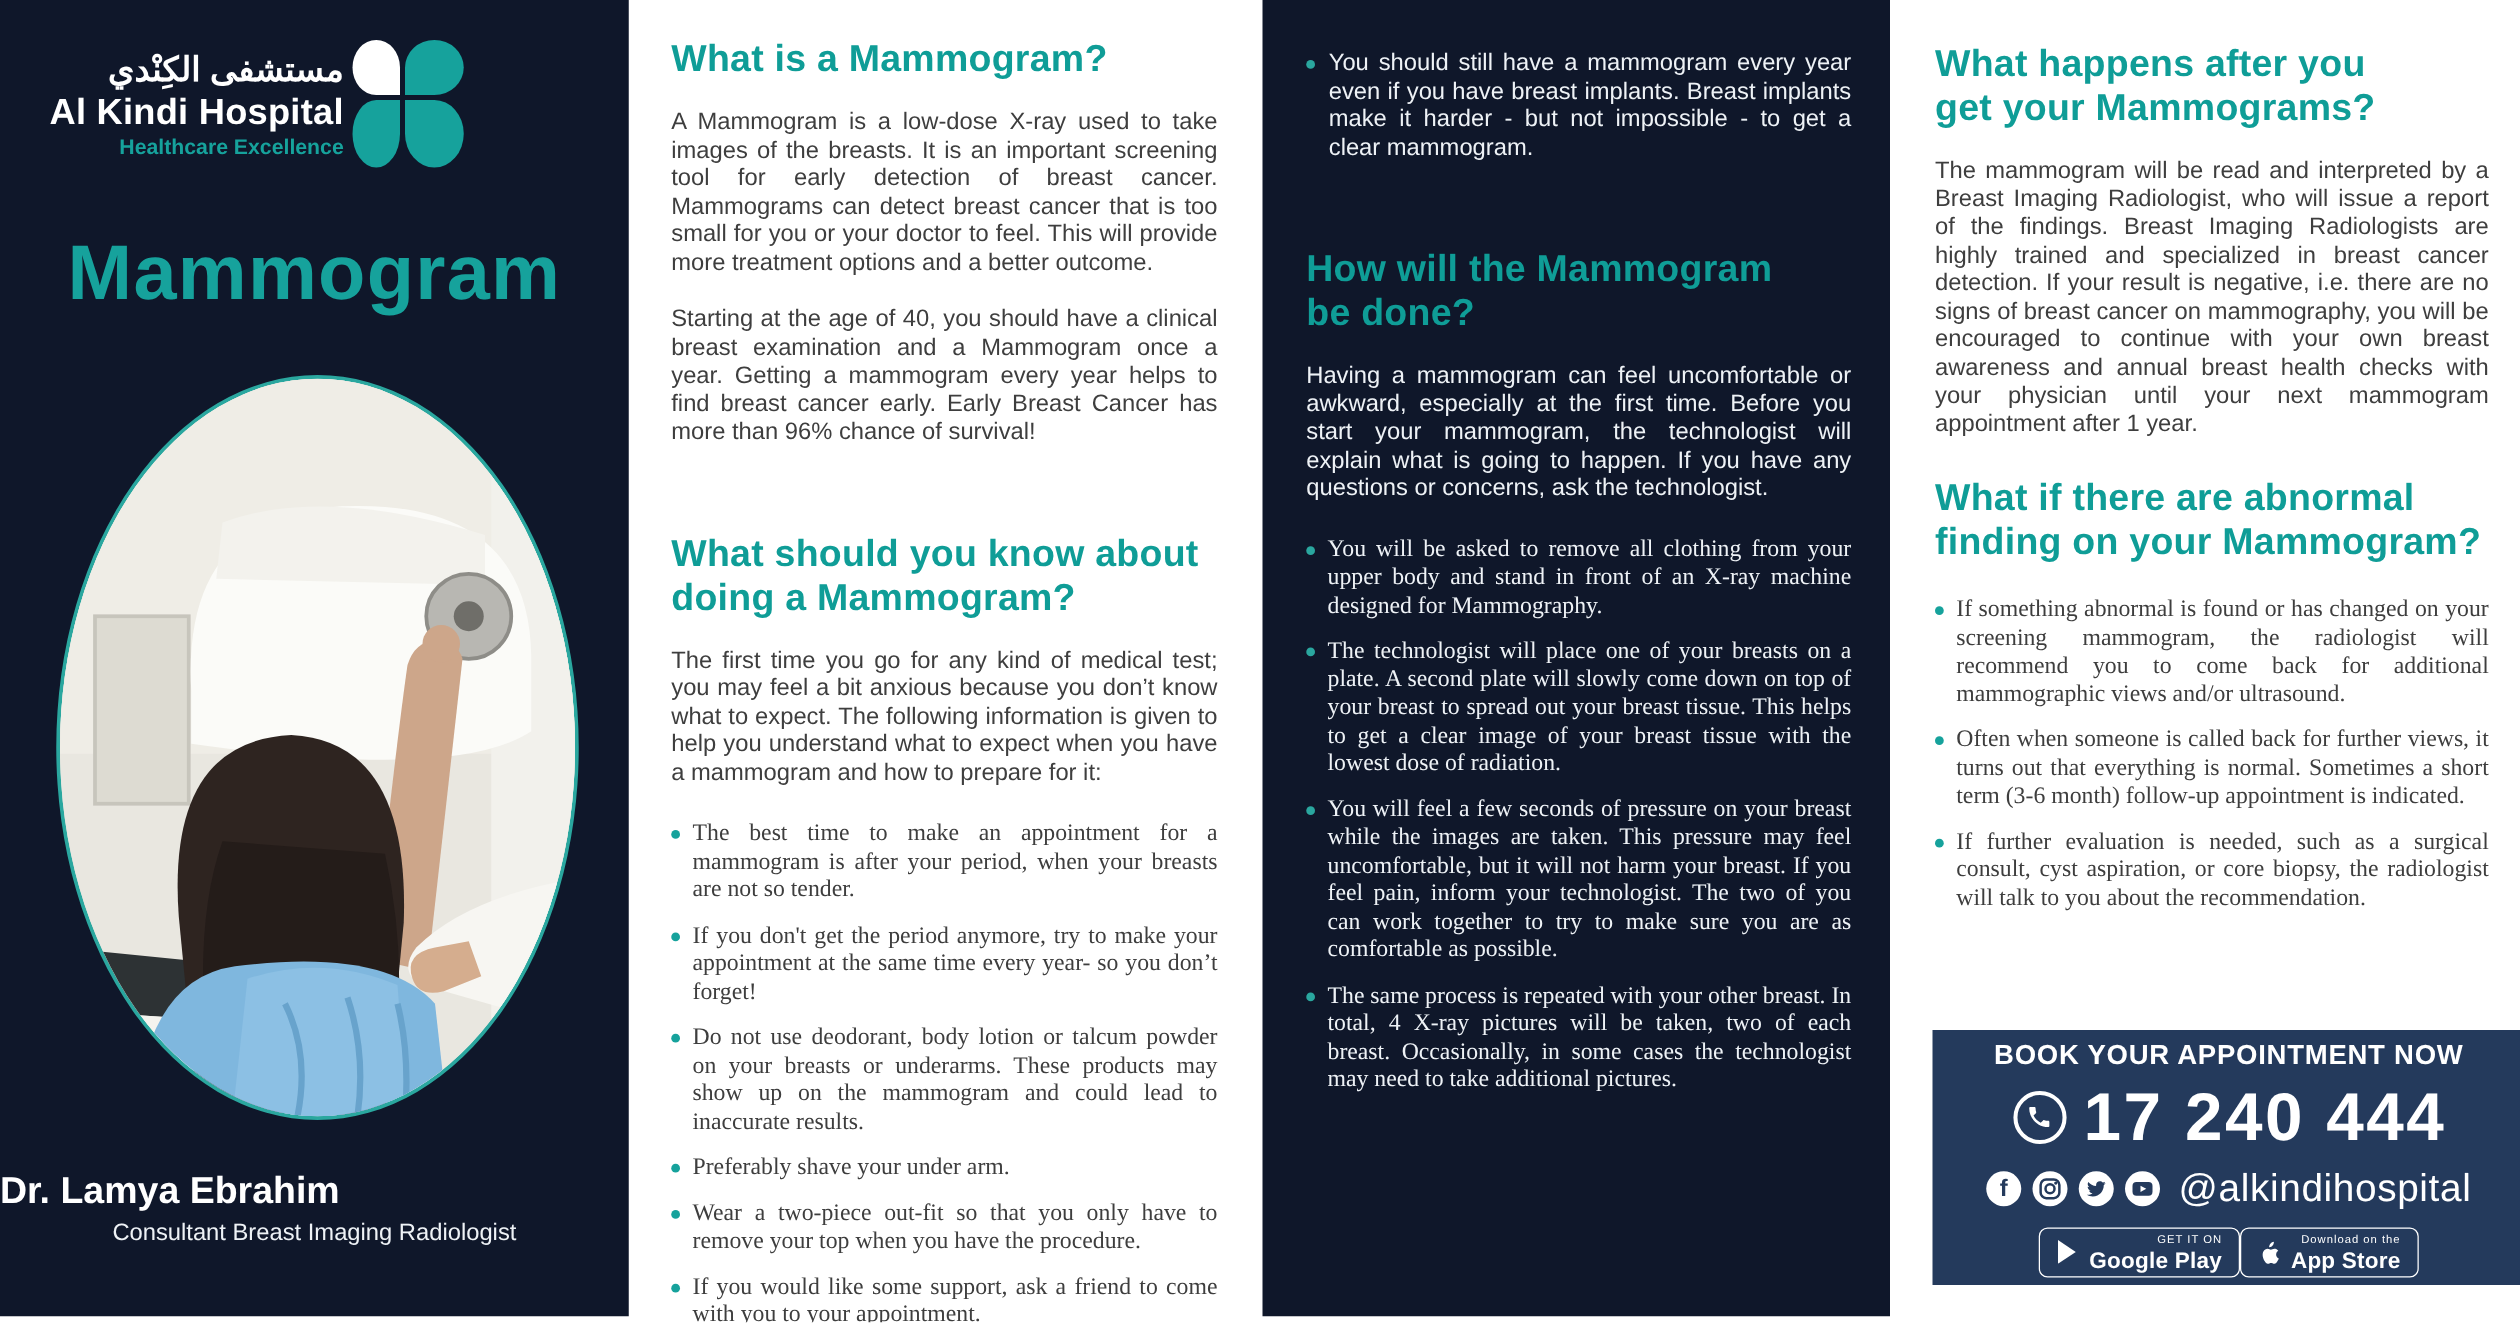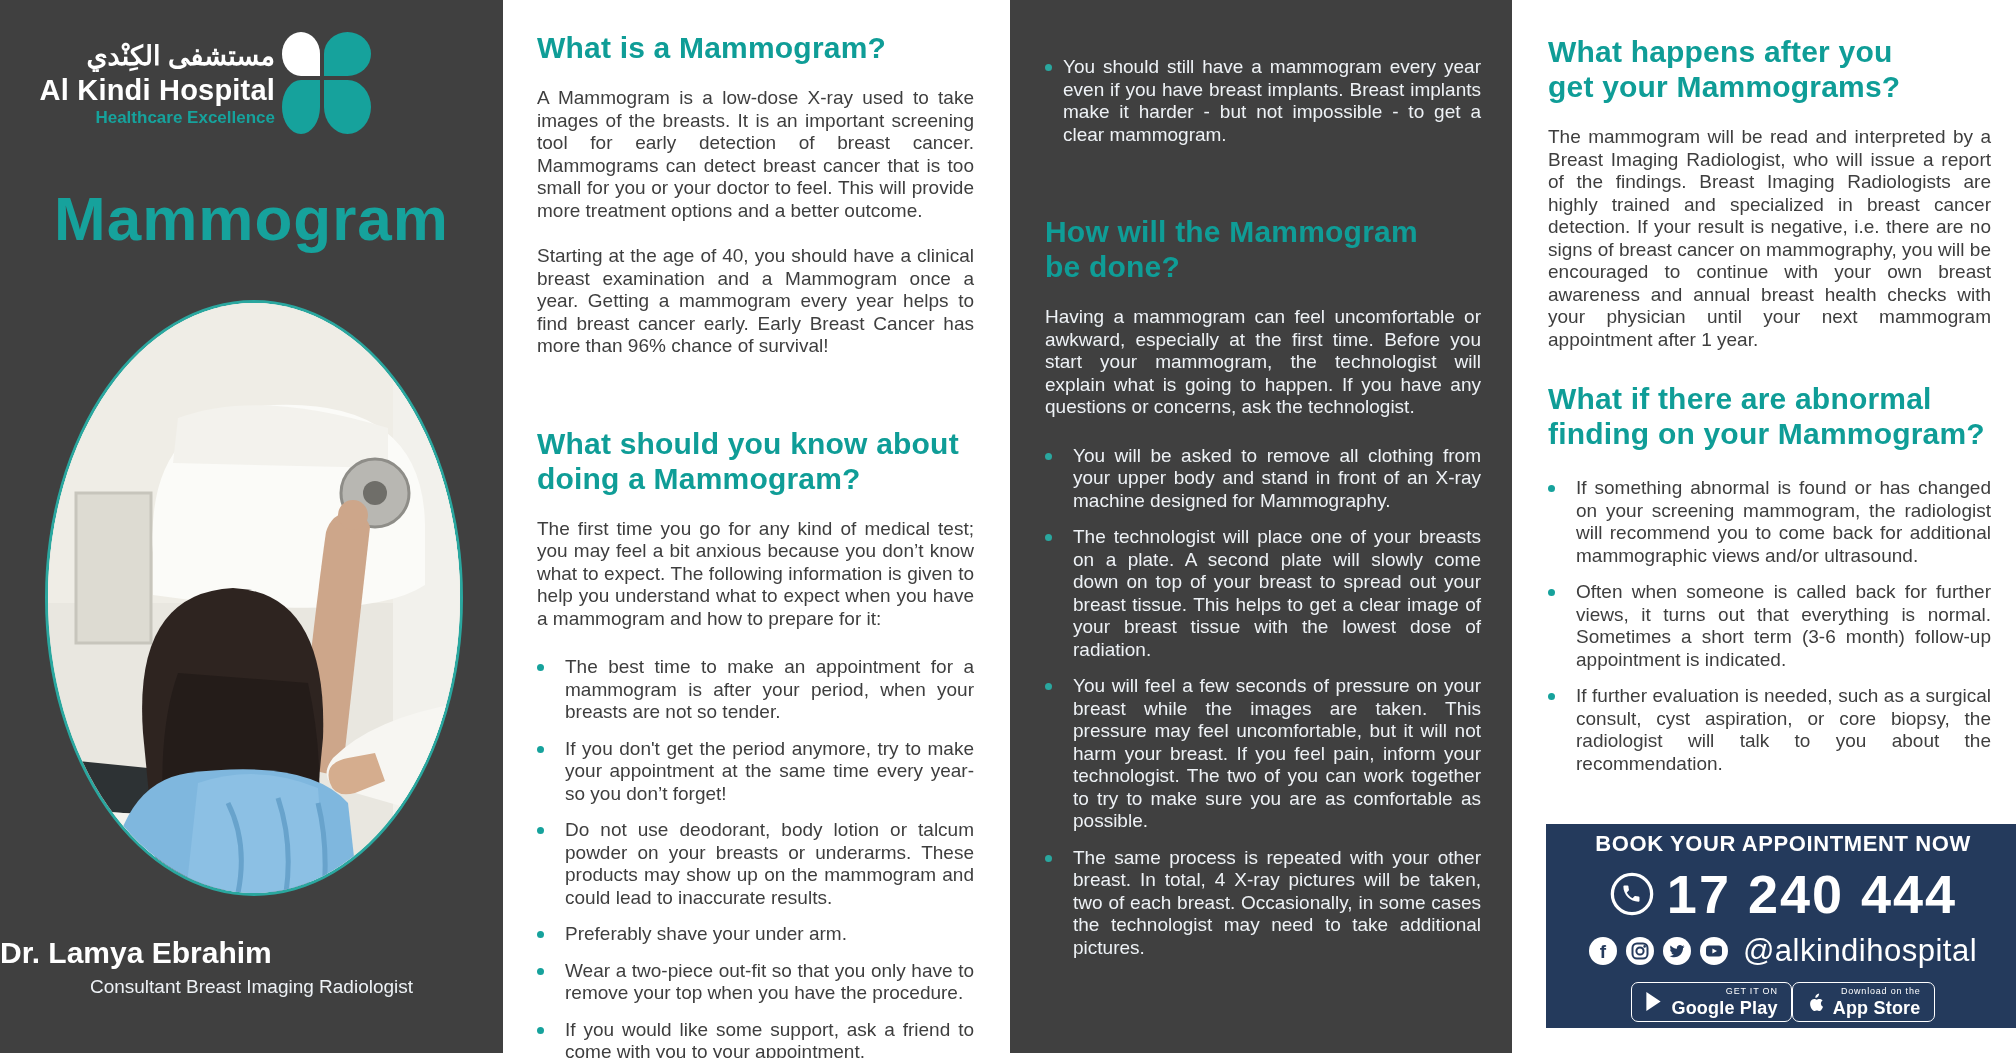--- a/index.html
+++ b/index.html
@@ -1,19 +1,19 @@
 <!DOCTYPE html>
 <html><head>
 <meta charset="utf-8">
 <style>
   html,body{margin:0;padding:0;background:#ffffff;}
   .page{position:relative;width:2016px;height:1058px;background:#ffffff;overflow:hidden;
         font-family:"Liberation Sans", sans-serif;color:#3e3e3e;}
   
-  .panel-navy{position:absolute;top:0;height:1053px;background:#404040;}
+  .panel-navy{position:absolute;top:0;height:1053px;background:#0f172a;}
   .panel-1{left:0;width:503px;}
   .panel-3{left:1010px;width:502px;}
   
   .logo{position:absolute;left:33px;top:30px;width:340px;}
   .logo-text{position:absolute;left:0;top:10px;width:242px;text-align:right;color:#fff;}
   .logo-arabic{font-size:27px;font-weight:700;direction:rtl;line-height:32px;}
   .logo-name{font-size:29px;font-weight:700;line-height:32px;margin-top:2px;letter-spacing:.2px;}
   .logo-tag{font-size:17px;font-weight:700;color:#16a29c;line-height:20px;margin-top:2px;}
   .clover{position:absolute;left:249px;top:2px;width:90px;height:103px;display:grid;
           grid-template-columns:38px 47px;grid-template-rows:44px 54px;gap:4px;}
@@ -27,27 +27,27 @@
                font-size:62px;font-weight:700;color:#16a29c;letter-spacing:1px;}
   .photo-oval{position:absolute;left:45px;top:300px;width:412px;height:590px;border-radius:50%;
               border:3px solid #2aa79f;overflow:hidden;background:#e9e7e1;}
   .doctor-name{position:absolute;left:0;top:936px;width:503px;text-align:left;
                color:#ffffff;font-size:30px;font-weight:700;}
   .doctor-title{position:absolute;left:0;top:976px;width:503px;text-align:center;
                 color:#eef2f6;font-size:19px;font-weight:400;}
   
   .col{position:absolute;font-size:19px;line-height:22.5px;}
   .col-2{left:537px;top:30px;width:437px;}
-  .col-3{left:1045px;top:56px;width:436px;color:#eef2f6;}
+  .col-3{left:1045px;top:40px;width:436px;color:#eef2f6;}
   .col-4{left:1548px;top:34px;width:443px;}
   .heading{font-size:30px;line-height:35px;font-weight:700;color:#0f9d97;
            white-space:pre-line;letter-spacing:.2px;margin:0 0 22px 0;}
   .col p{margin:0 0 23px 0;text-align:justify;}
   .col ul{list-style:none;margin:26px 0 0 0;padding:0;}
-  .col li{display:flex;gap:21px;margin:0 0 14px 0;text-align:justify;}
+  .col li{display:flex;gap:10px;margin:0 0 14px 0;text-align:justify;font-family:Liberation Serif, serif;}
   .dot{flex:none;width:7px;height:7px;border-radius:50%;background:#16a29c;margin-top:8px;}
   .col-3 .dot{background:#2aa79f;}
   .note-item{display:flex;gap:11px;text-align:justify;margin:0;}
   .mt-lg{margin-top:68px;}
   
   .appt{position:absolute;left:1546px;top:824px;width:474px;height:204px;background:#243a5c;
         display:flex;flex-direction:column;align-items:center;justify-content:center;color:#fff;text-align:right;}
   .appt-title{font-size:22px;font-weight:800;letter-spacing:.6px;}
   .phone-row{display:flex;align-items:center;gap:12px;margin-top:6px;}
   .phone-num{font-size:54px;font-weight:800;letter-spacing:2px;}

